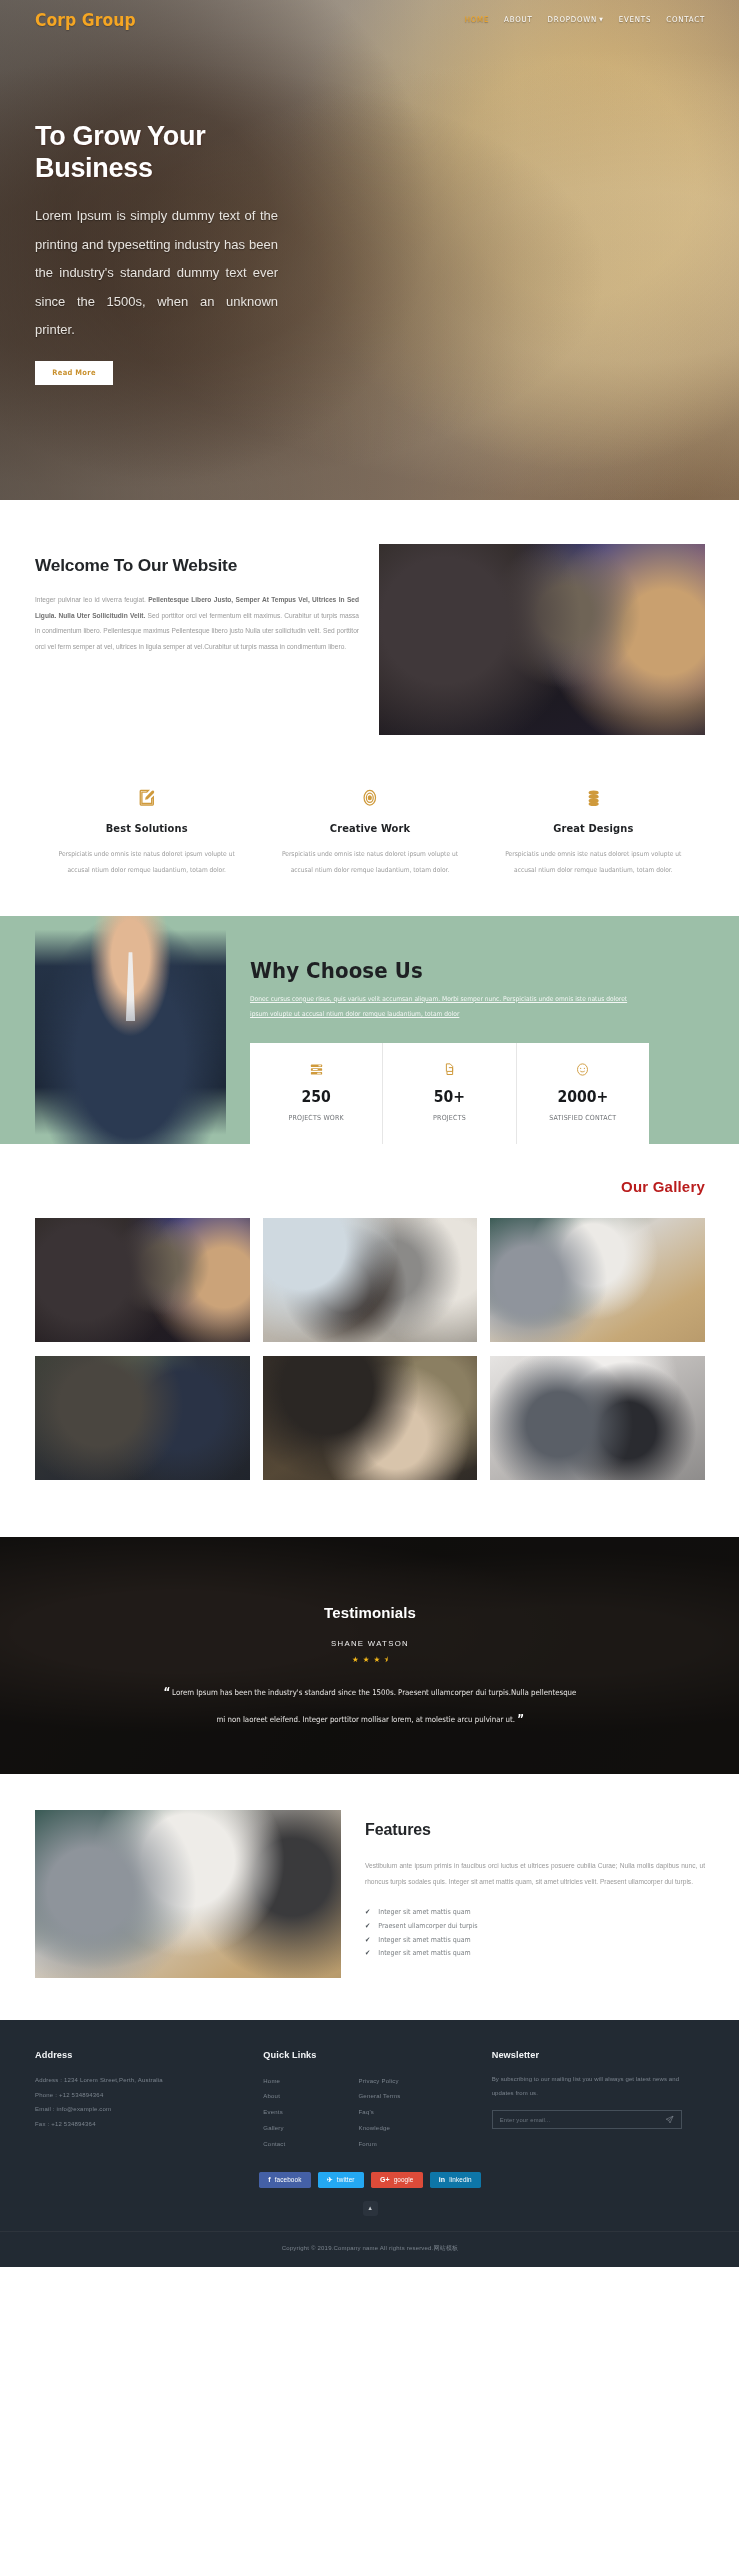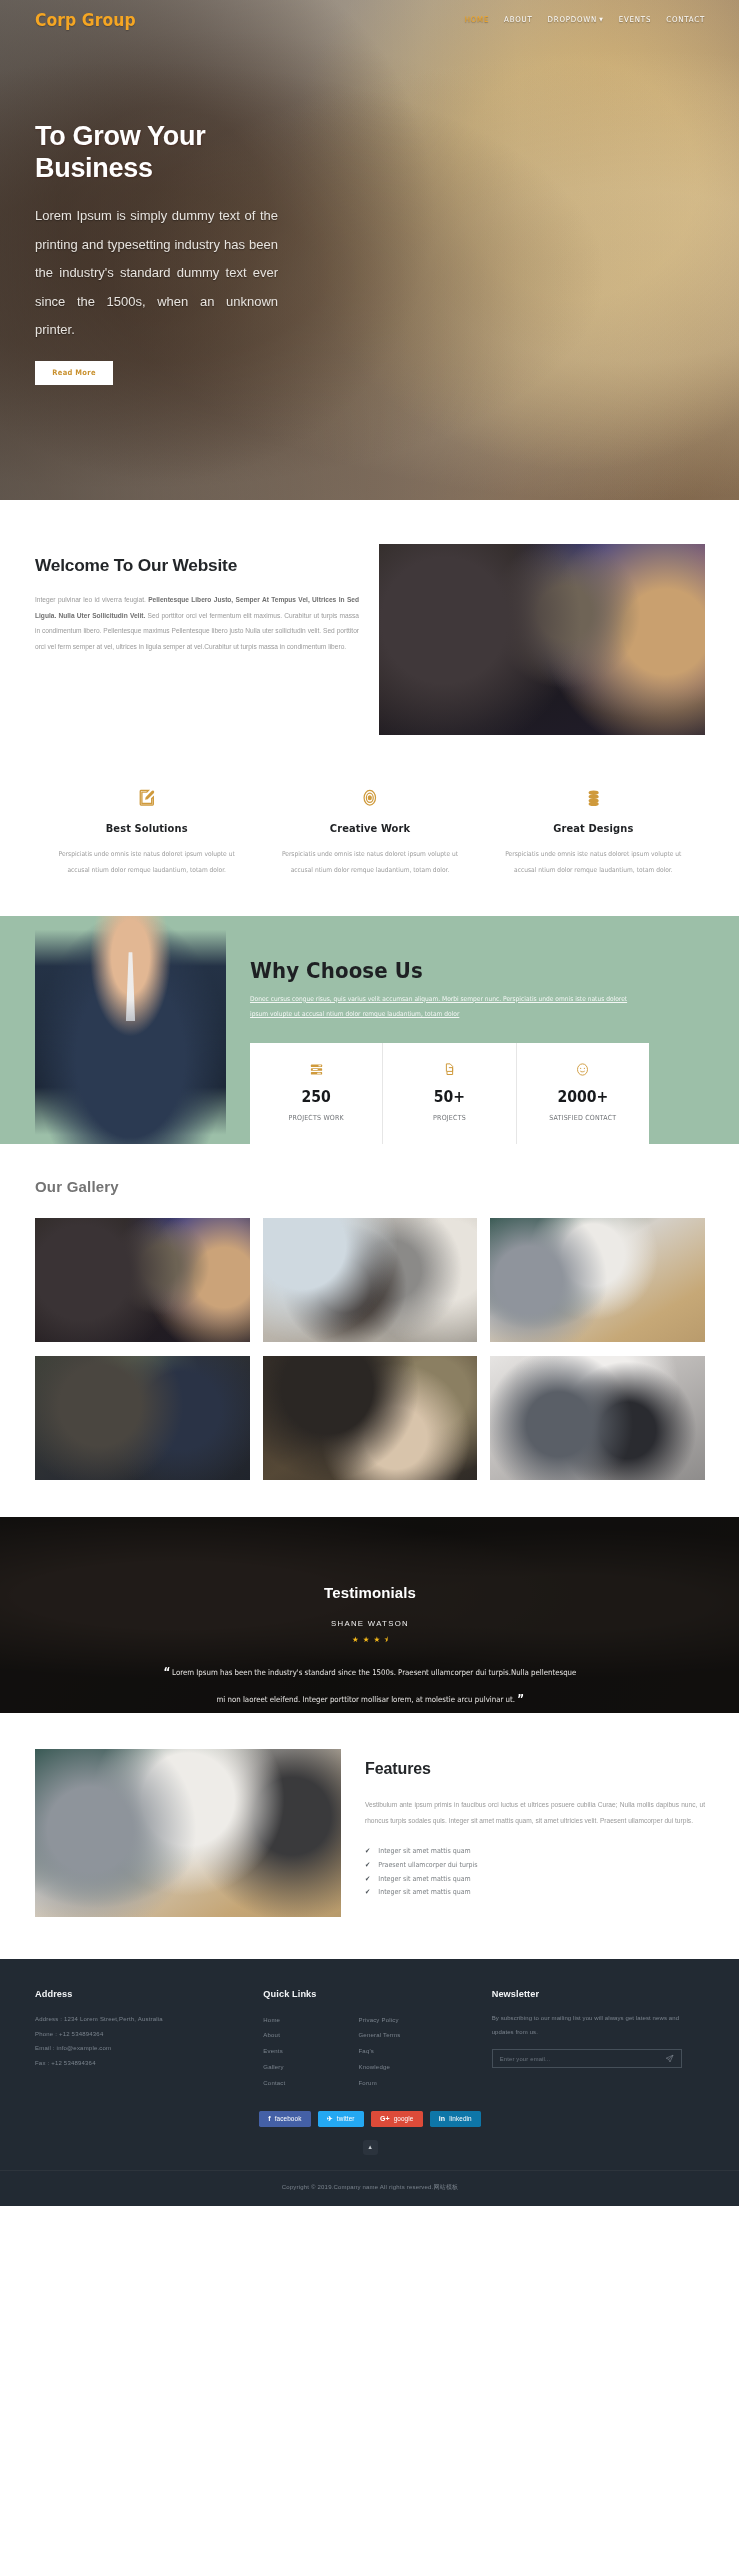--- a/index.html
+++ b/index.html
@@ -176,22 +176,22 @@
   }
   .stat-lbl {
     margin-top:7px;
     font-family:"DejaVu Sans Condensed","Liberation Sans",sans-serif;
     font-size:7px; color:#6f7276; line-height:1.7; letter-spacing:0.2px;
   }
 
   
   .gallery { padding:34px 0 37px; }
   .gallery h2 {
-    text-align:left; font-size:15px; font-weight:bold;
-    color:#737373; letter-spacing:0.2px;
+    text-align:right; font-size:15px; font-weight:bold;
+    color:#b91c1c; letter-spacing:0.2px;
   }
   .grid {
     margin-top:23px;
     display:grid; grid-template-columns:repeat(3,1fr); gap:14px 12.7px;
   }
   .cell { height:124px; background:#3a3a3a; }
   .g1 { background:
       radial-gradient(circle at 22% 44%, #3a3335 0 26%, transparent 52%),
       radial-gradient(circle at 58% 38%, #6d6354 0 13%, transparent 34%),
       radial-gradient(circle at 88% 48%, #cba379 0 15%, transparent 40%),
@@ -219,22 +219,22 @@
       radial-gradient(circle at 80% 30%, #8b7f62 0 18%, transparent 44%),
       linear-gradient(150deg,#3c342c 0%,#554836 50%,#2e2a26 100%); }
   .g6 { background:
       radial-gradient(circle at 32% 55%, #5a5f67 0 20%, transparent 46%),
       radial-gradient(circle at 64% 60%, #2a2b30 0 18%, transparent 44%),
       radial-gradient(circle at 50% 22%, #f0eeec 0 26%, transparent 56%),
       linear-gradient(150deg,#e6e4e2 0%,#bfbcba 45%,#8e8c8b 100%); }
 
   
   .testi {
-    position:relative; height:196px; overflow:hidden;
-    display:flex; align-items:flex-end; justify-content:center;
+    position:relative; height:237px; overflow:hidden;
+    display:flex; align-items:center; justify-content:center;margin-top:20px;
   }
   .testi-bg {
     position:absolute; inset:0;
     background:
       radial-gradient(ellipse at 24% 40%, #5a4a42 0 20%, transparent 50%),
       radial-gradient(ellipse at 76% 44%, #4a4038 0 18%, transparent 48%),
       linear-gradient(120deg,#221f1d 0%,#1a1816 50%,#201c1a 100%);
   }
   .testi-scrim { position:absolute; inset:0; background:rgba(12,11,10,.74); }
   .testi-inner { position:relative; z-index:3; width:439px; text-align:center; padding-top:25.4px; }

